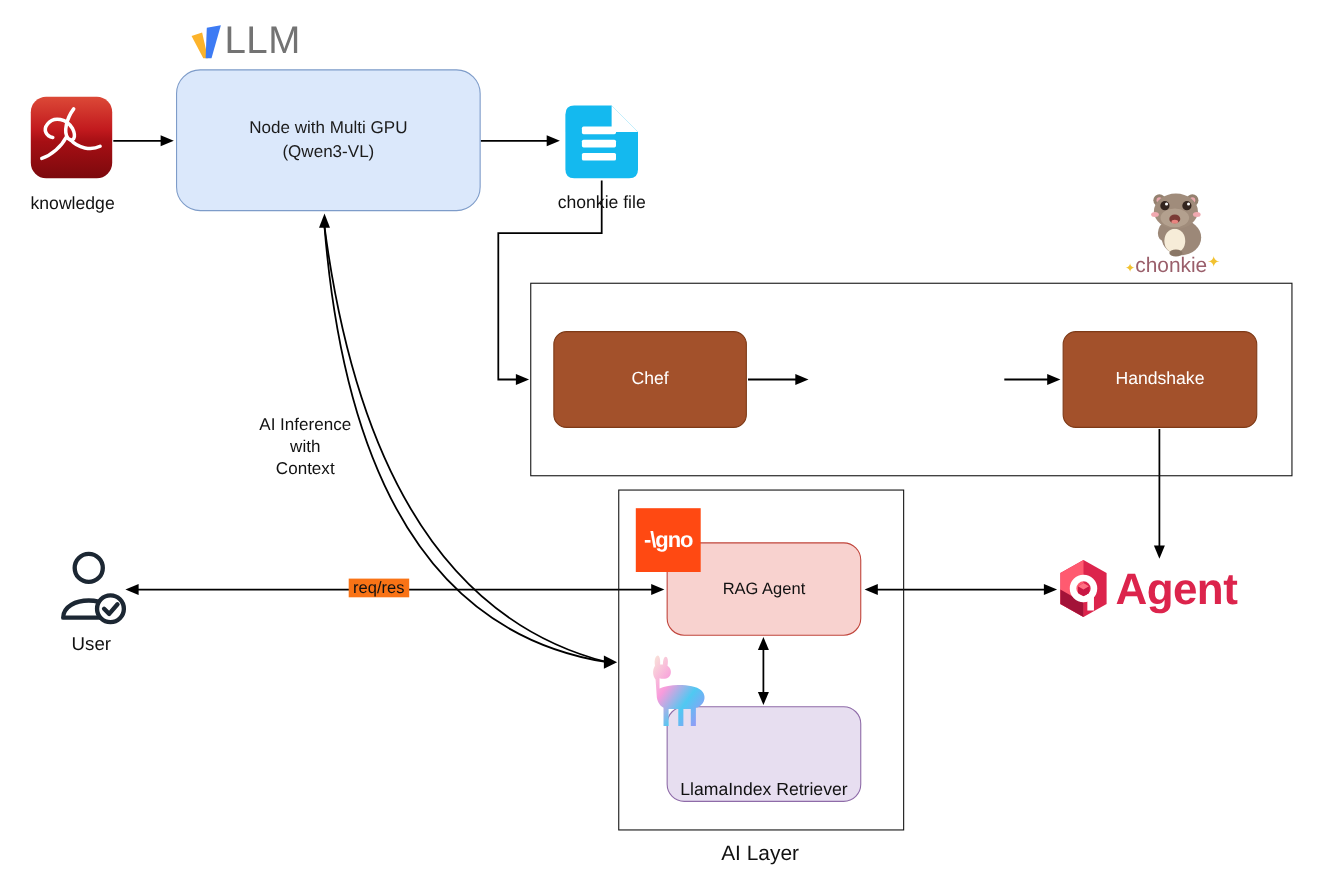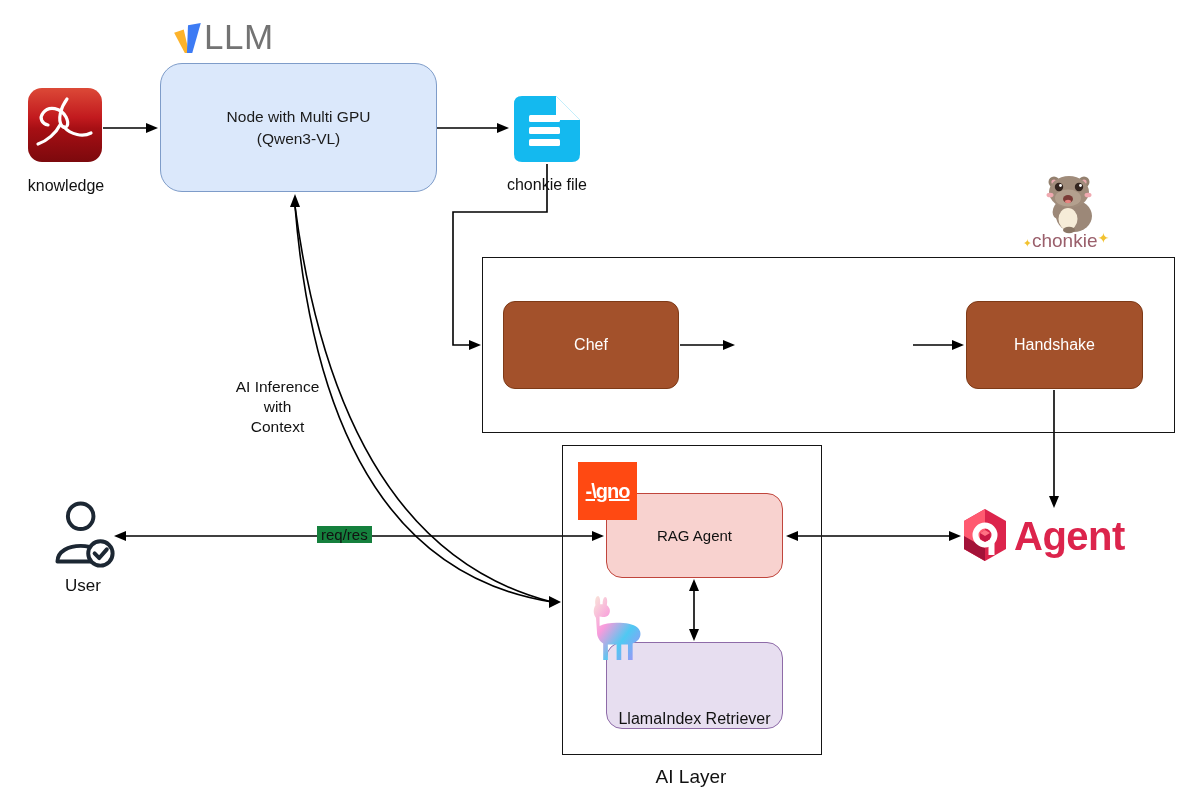--- a/index.html
+++ b/index.html
@@ -18,29 +18,29 @@
            color:#fff;font-size:16px;font-weight:500;}
   #chef-box{left:503px;width:176px;}
   #chunk-box{left:737px;width:176px;}
   #handshake-box{left:966px;width:177px;}
   #ai-layer-box{left:562px;top:445px;width:258px;height:308px;border:1.5px solid #151515;background:transparent;}
   #rag-box{left:606px;top:493px;width:177px;height:85px;background:#F8D2CF;border:1.5px solid #C0453C;
            border-radius:16px;font-size:15px;}
   #retriever-box{left:606px;top:642px;width:177px;height:87px;background:#E7DEF0;border:1.5px solid #8E6BA8;
                  border-radius:16px;font-size:16px;justify-content:flex-end;}
   #agno-badge{left:578px;top:462px;width:59px;height:58px;background:#FF4912;color:#fff;
-              font-size:20px;font-weight:700;letter-spacing:-1px;text-decoration:underline;}
+              font-size:20px;font-weight:700;letter-spacing:-1px;}
 
   
   .lbl{position:absolute;text-align:center;font-size:16px;color:#111;}
   #knowledge-label{left:10px;top:177px;width:112px;}
   #markdown-label{left:487px;top:176px;width:120px;}
   #user-label{left:46px;top:576px;width:74px;font-size:17px;}
   #ai-layer-label{left:562px;top:766px;width:258px;font-size:19px;}
-  #reqres-label{left:317px;top:526px;background:#15803d;padding:0 4px;font-size:15px;}
+  #reqres-label{left:317px;top:526px;background:#f97316;padding:0 4px;font-size:15px;}
   #inference-label{left:220px;top:377px;width:115px;font-size:15.5px;line-height:20px;}
 
   
   #vllm-logo{left:172px;top:20px;display:flex;align-items:flex-end;}
   #vllm-text{font-size:35px;color:#737373;line-height:34px;letter-spacing:0.5px;}
   #chonkie-caption{left:1008px;top:230px;width:116px;text-align:center;font-size:19px;
                    color:#9A5F6B;font-weight:500;}
   .sparkle{color:#F2C230;}
   .sparkle.small{font-size:11px;vertical-align:baseline;}
   .sparkle.big{font-size:14px;vertical-align:4px;}

